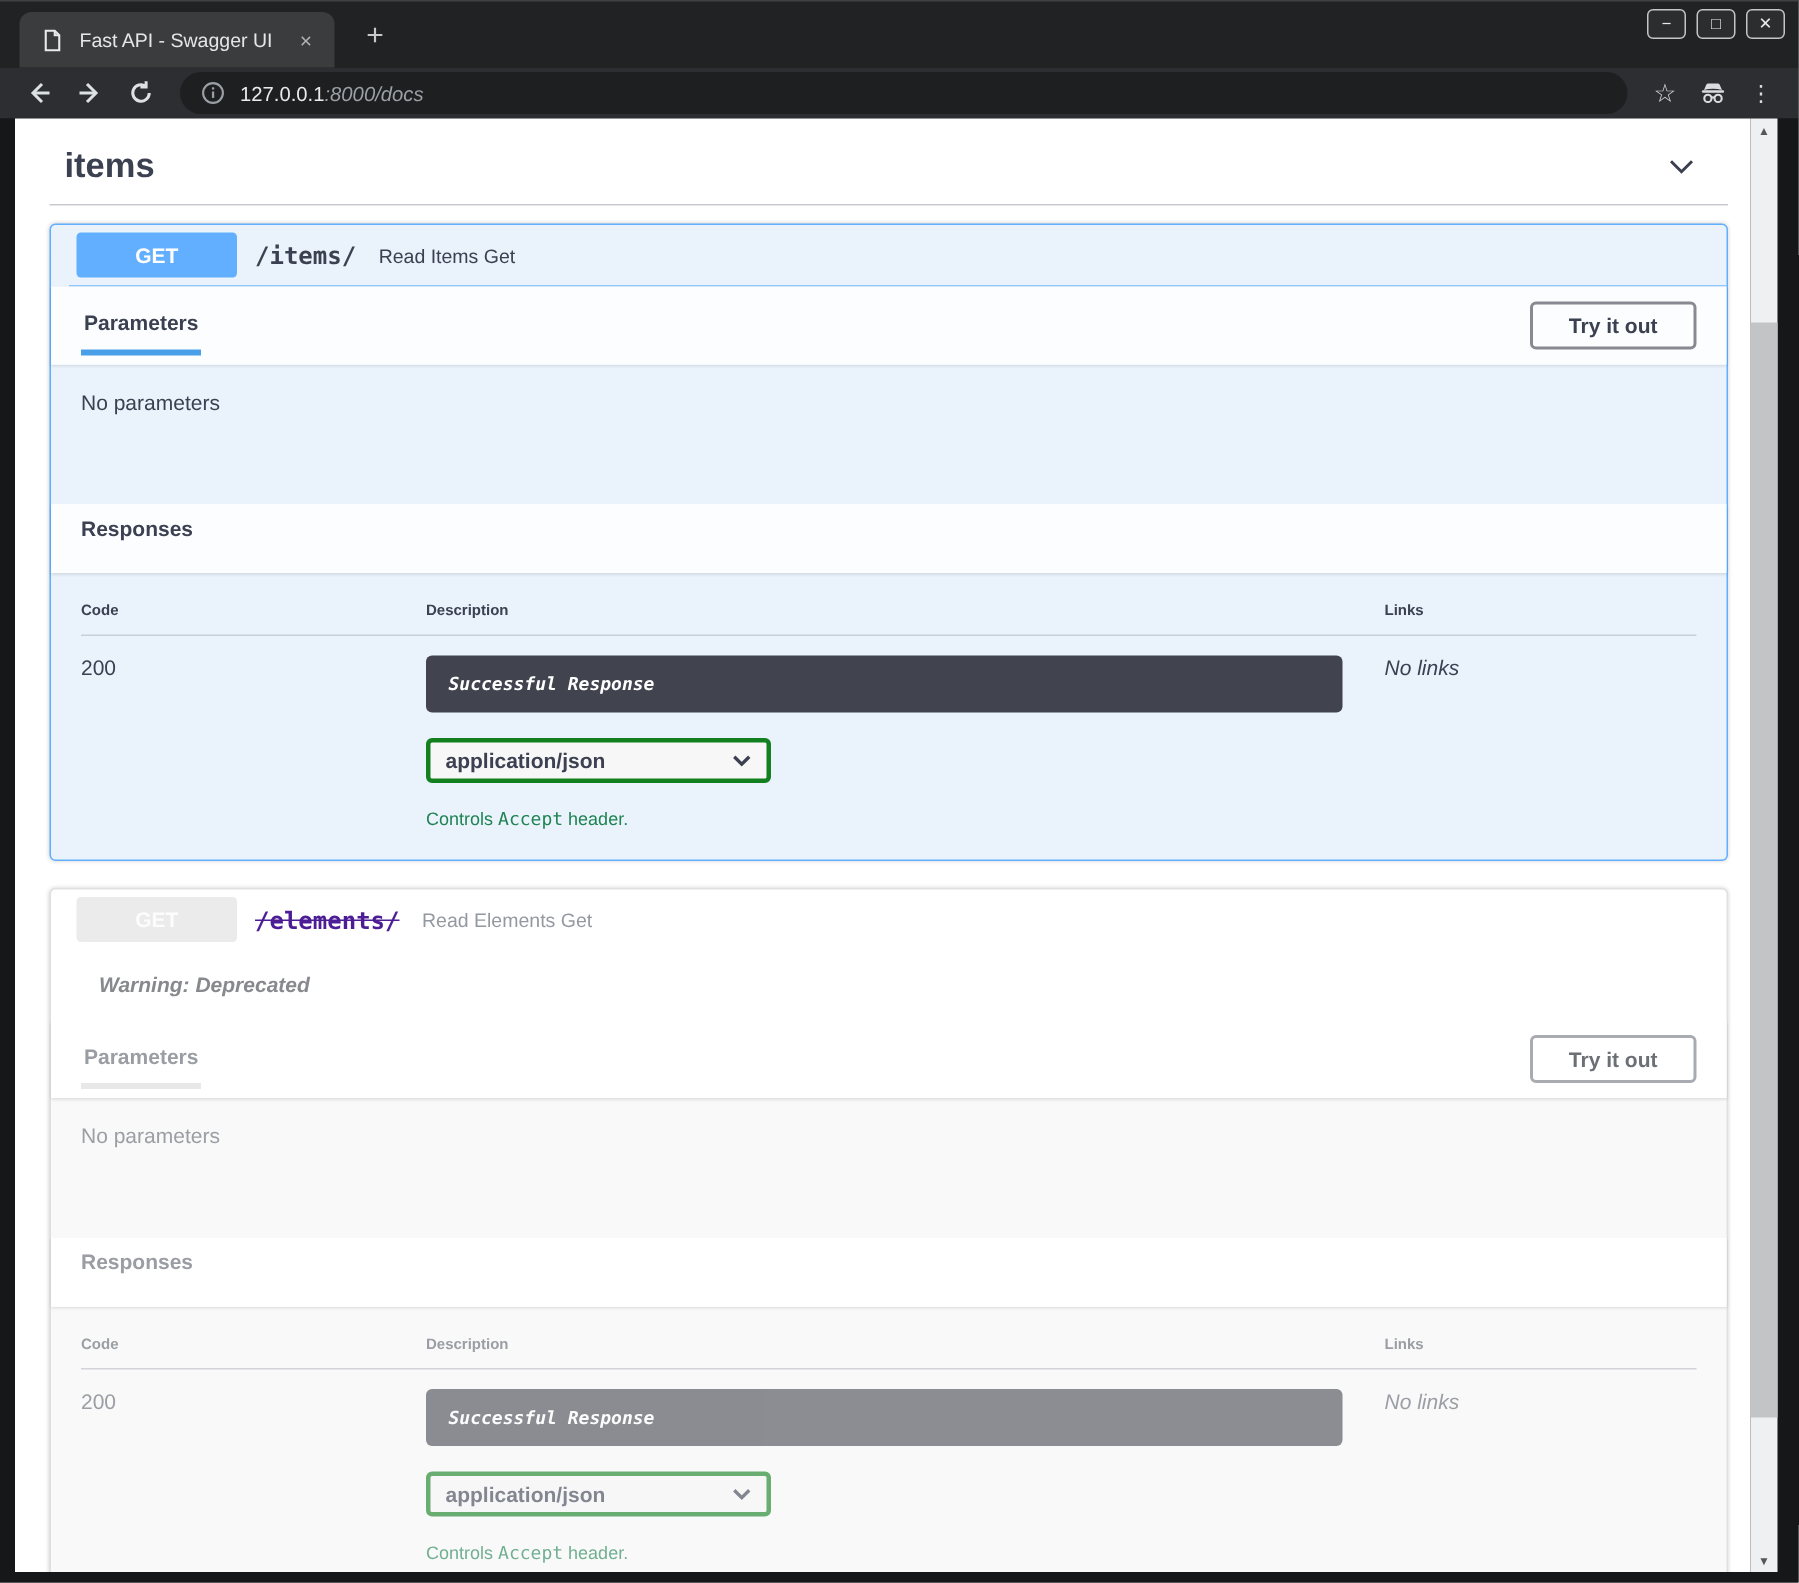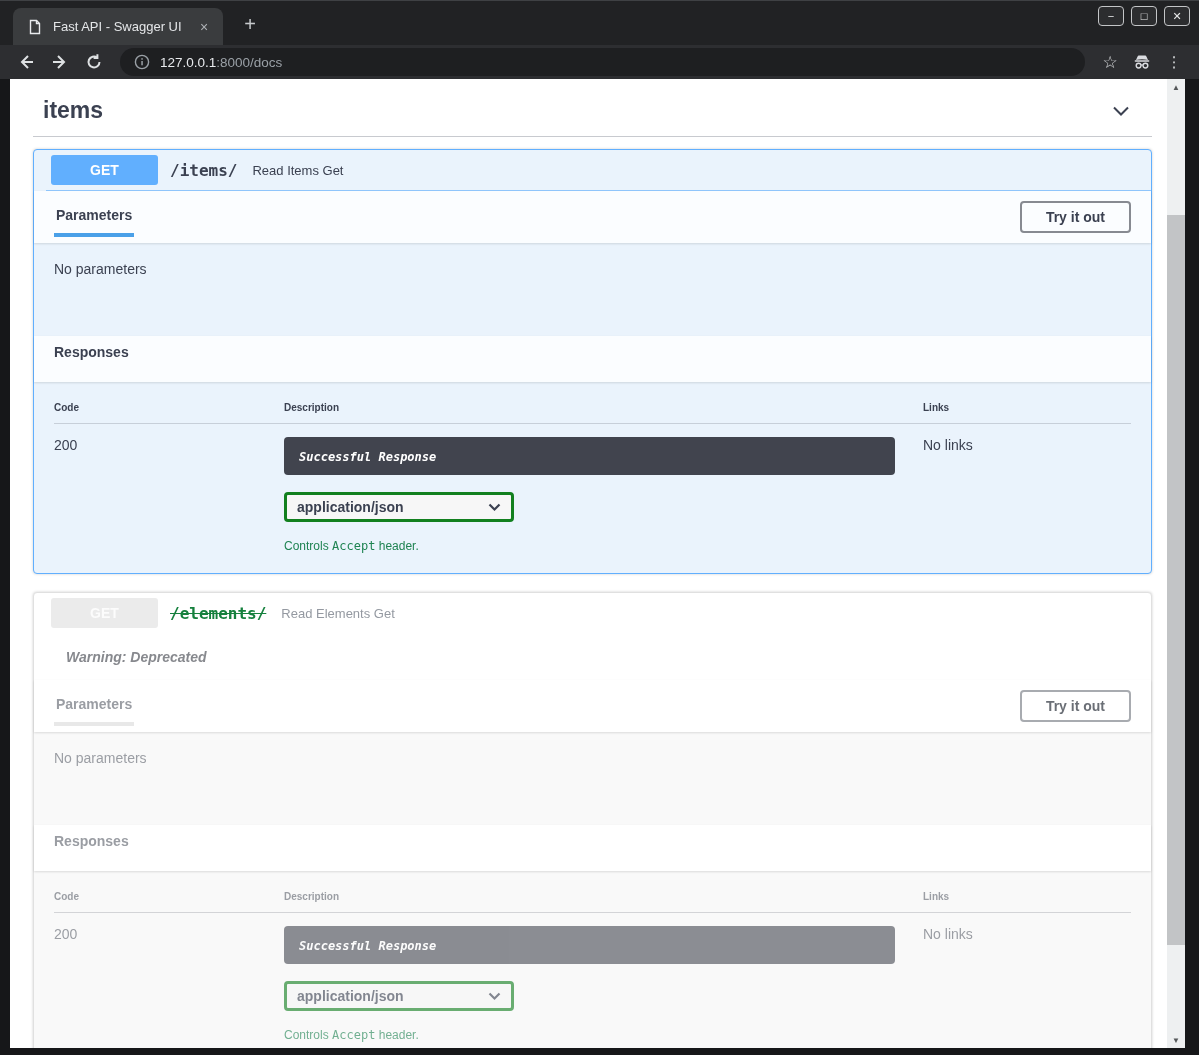--- a/index.html
+++ b/index.html
@@ -16,21 +16,21 @@
   .tab-close { color:#aeb1b5; font-size:14px; width:18px; height:18px; display:flex; align-items:center; justify-content:center; border-radius:50%; }
   .newtab { color:#c7cacd; font-size:20px; font-weight:400; margin:0 0 8px 14px; width:26px; height:26px; display:flex; align-items:center; justify-content:center; }
   .wincontrols { position:absolute; top:5px; right:9px; display:flex; gap:7px; }
   .wc { width:26px; height:20px; border:1px solid #c3c5c7; border-radius:4px; color:#e8e9ea; font-size:11px; display:flex; align-items:center; justify-content:center; background:#2c2d2f; line-height:1; }
 
   .toolbar { height:34px; background:#2d2e31; display:flex; align-items:center; padding:0 12px; gap:6px; flex:none; }
   .navbtn { width:28px; height:28px; display:flex; align-items:center; justify-content:center; flex:none; }
   .urlbar { flex:1; height:28px; background:#1e1f21; border-radius:14px; display:flex; align-items:center; padding:0 14px; margin:0 6px; }
   .url-info { margin-right:10px; display:flex; align-items:center; }
   .url-host { color:#e8eaed; font-size:13.5px; }
-  .url-rest { color:#9aa0a6; font-size:13.5px; }
+  .url-rest { color:#9aa0a6; font-size:13.5px;font-style:italic; }
   .tool-icon { width:26px; height:26px; display:flex; align-items:center; justify-content:center; color:#d8dadc; flex:none; }
   .star { font-size:17px; }
   .menu-dots { font-size:15px; letter-spacing:0; color:#d8dadc; }
 
   
   .content-row { flex:1; display:flex; min-height:0; }
   .edge-l { width:10px; background:#161719; flex:none; }
   .edge-r { width:14px; background:#161719; flex:none; }
   .page { flex:1; background:#ffffff; overflow:hidden; color:#3b4151; }
   .scrollbar { width:18px; background:#eef0f1; position:relative; flex:none; display:flex; flex-direction:column; justify-content:space-between; }
@@ -47,21 +47,21 @@
   .opblock { border-radius:4px; box-shadow:0 0 3px rgba(0,0,0,.19); margin-top:12px; }
   .opblock.get { border:1px solid #61affe; background:#eaf3fc; }
   .opblock.deprecated { border:1px solid #e0e0e0; background:#ffffff; }
 
   .op-summary { display:flex; align-items:center; padding:5px;margin-left:12px; }
   .opblock.get .op-summary { border-bottom:1px solid rgba(97,175,254,.65); }
   .op-method { width:107px; text-align:center; padding:7px 0; border-radius:3px; color:#fff; font-weight:bold; font-size:14px; flex:none; }
   .opblock.get .op-method { background:#61affe; }
   .opblock.deprecated .op-method { background:#ebebeb; color:#fcfcfc; }
   .op-path { font-family:"DejaVu Sans Mono", monospace; font-size:16px; font-weight:bold; color:#3b4151; margin-left:12px; }
-  .opblock.deprecated .op-path { color:#15803d; text-decoration:line-through;text-align:center; }
+  .opblock.deprecated .op-path { color:#4c1d95; text-decoration:line-through;text-align:center; }
   .op-desc { font-size:13px; color:#3b4151; margin-left:15px; }
   .opblock.deprecated .op-desc { color:#9499a1; }
 
   .warn-section { padding:15px 32px 14px;font-style:italic; }
   .warn-text { font-size:14px; font-weight:bold; color:#87898e; }
 
   .sec-header { background:rgba(255,255,255,.8); box-shadow:0 1px 2px rgba(0,0,0,.12); display:flex; align-items:center; justify-content:space-between; padding:10px 20px 0 20px; min-height:52px; }
   .tab-item { font-size:14px; font-weight:bold; color:#3b4151; display:inline-block; padding:0 2px 10px; border-bottom:4px solid #4aa0e8; }
   .opblock.deprecated .tab-item { color:#9a9da3; border-bottom-color:#e8e8e8; }
   .try-btn { background:transparent; border:2px solid #878a91; border-radius:4px; color:#3b4151; font-weight:bold; font-size:14px; padding:6px 24px; margin-bottom:10px; font-family:"Liberation Sans", sans-serif; }
@@ -87,21 +87,21 @@
   .resp-desc-cell { padding-right:28px; }
   .resp-desc-bar { background:#41444e; border-radius:4px; padding:10px 15px; }
   .opblock.deprecated .resp-desc-bar { opacity:.6; }
   .resp-desc-text { font-family:"DejaVu Sans Mono", monospace; font-style:italic; font-weight:bold; font-size:12px; color:#ffffff; }
   .media-wrap { margin-top:17px; }
   .opblock.deprecated .media-wrap { opacity:.62; }
   .media-select { width:230px; height:30px; border:3px solid #12801f; border-radius:4px; background:#f7f7f7; display:flex; align-items:center; justify-content:space-between; padding:0 10px; }
   .media-select-label { font-size:14px; font-weight:bold; color:#3b4151; }
   .accept-note { margin-top:17px; font-size:12px; color:#1f8352; }
   .accept-note .mono { font-family:"DejaVu Sans Mono", monospace; }
-  .resp-links { font-size:14px; color:#3b4151; }
+  .resp-links { font-size:14px; font-style:italic; color:#3b4151; }
   .opblock.deprecated .resp-links { color:#9b9ea4; }
 
   .gap { height:6px; }
   svg { display:block; }
 </style>
 </head>
 <body>
 
 <div class="window">
 

